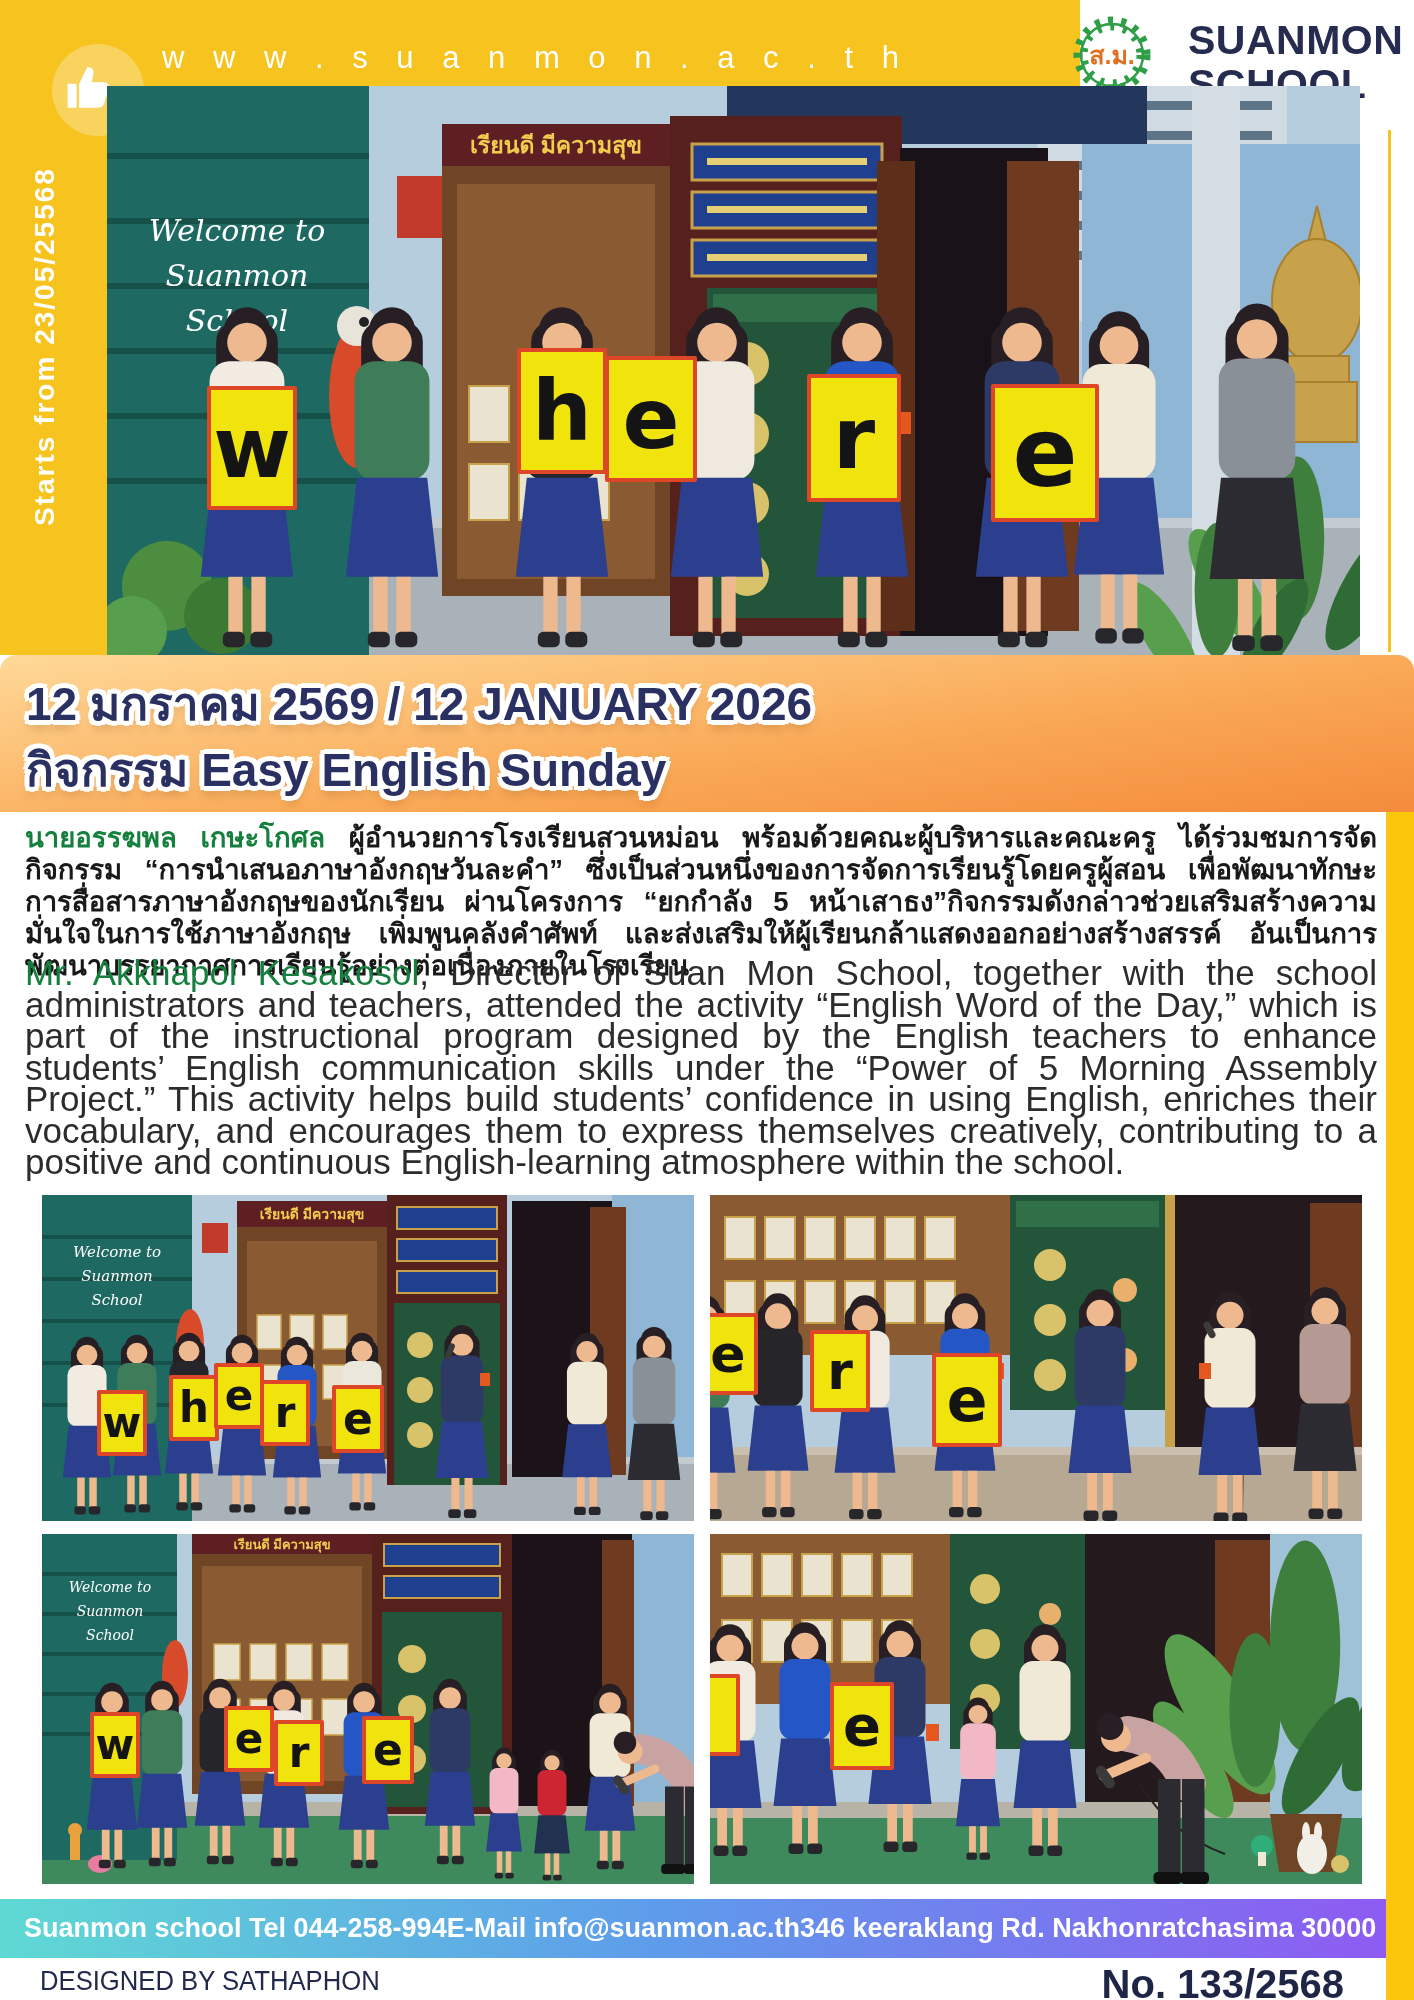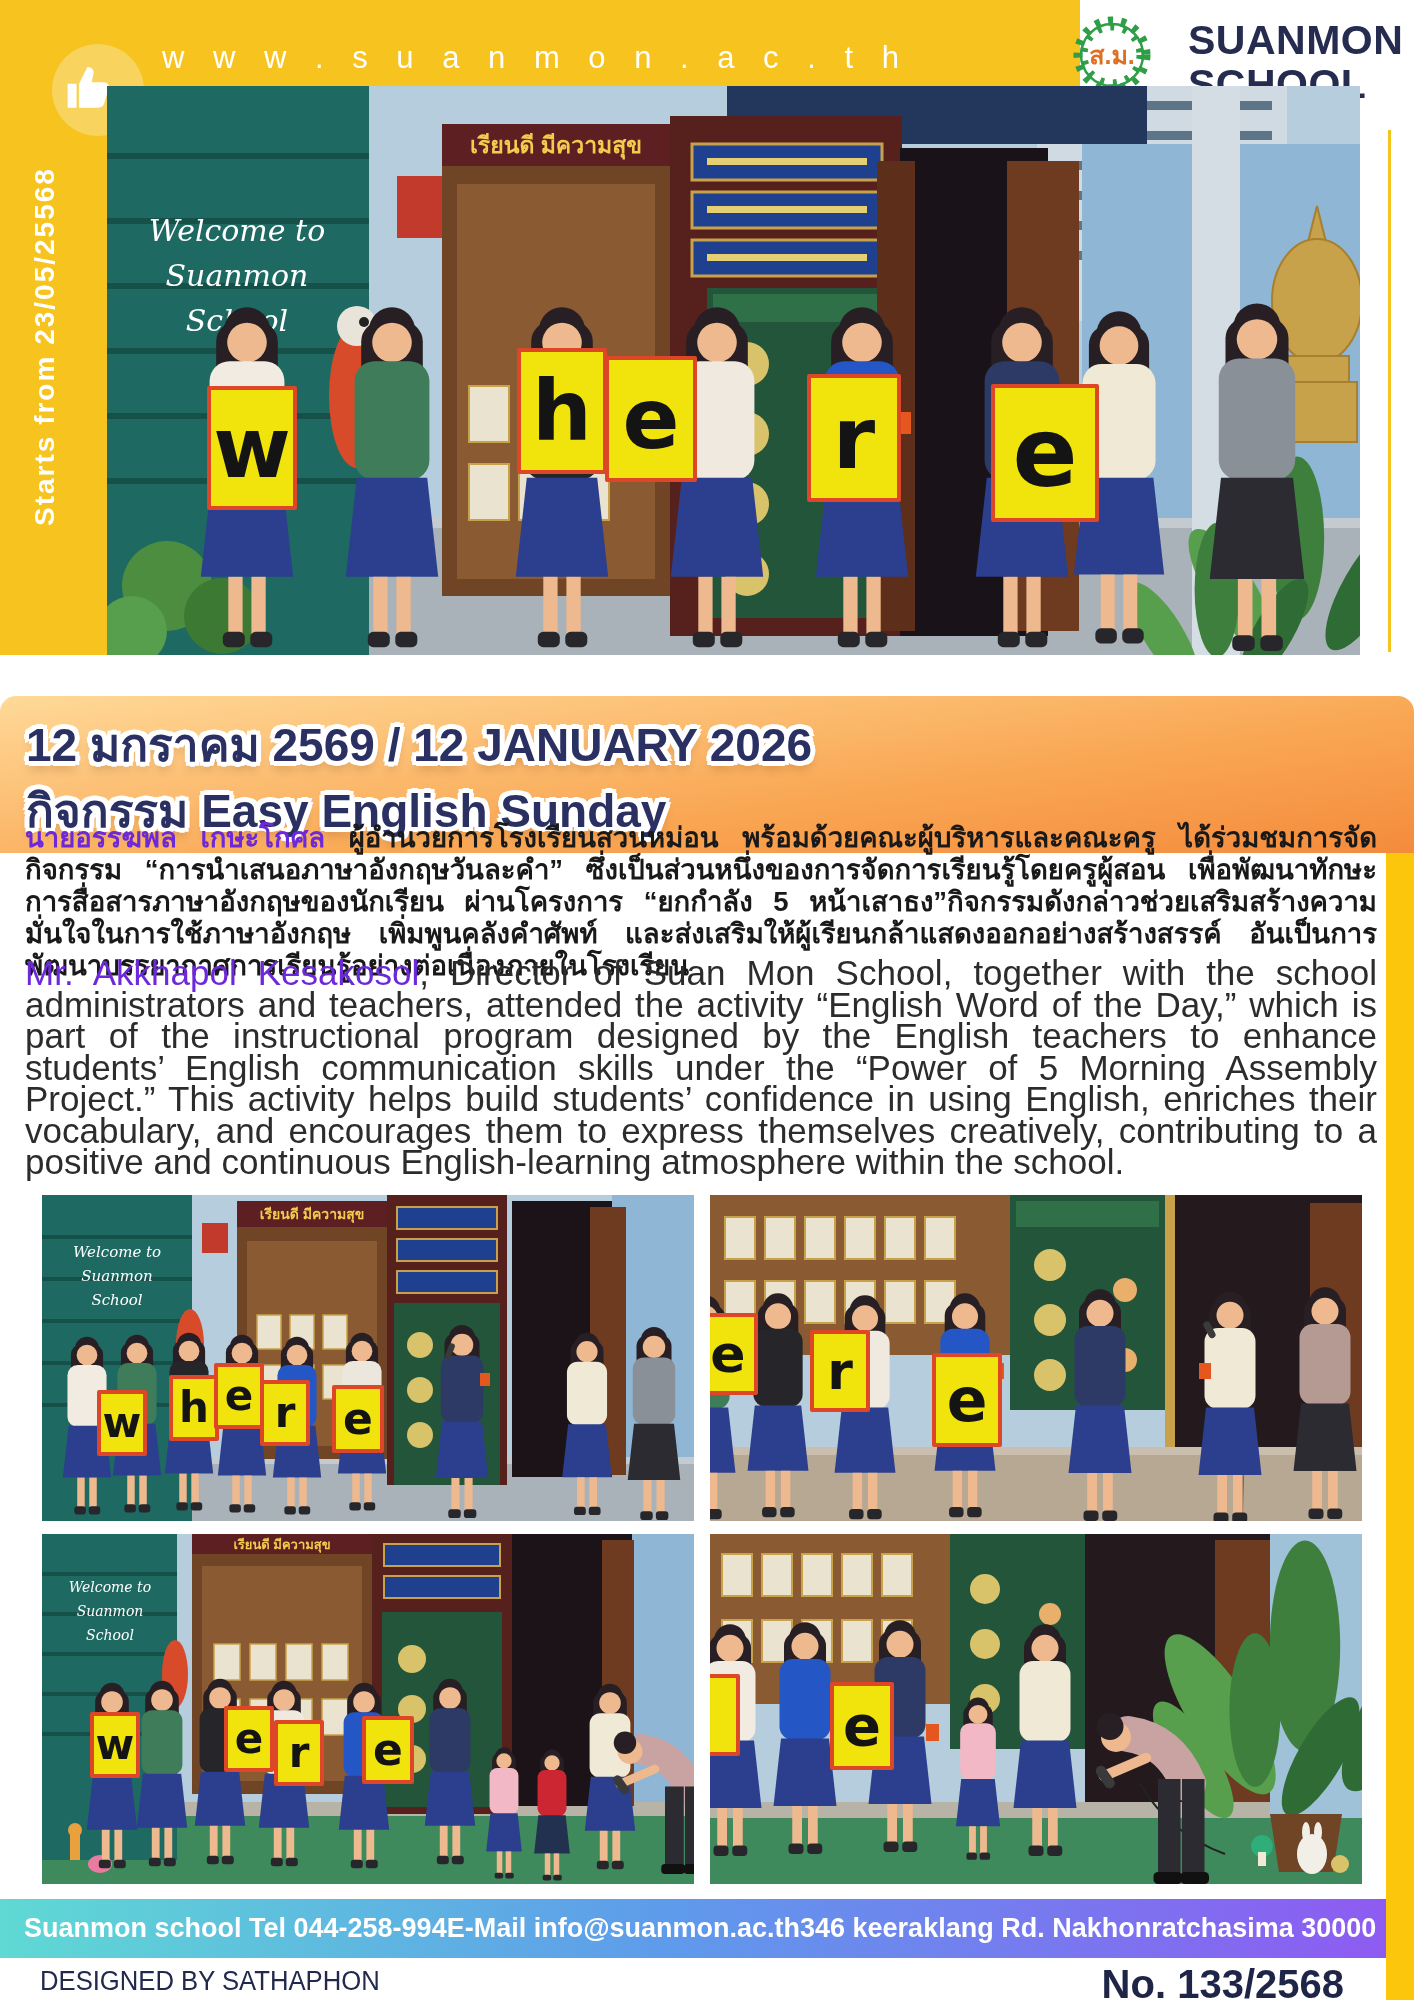--- a/index.html
+++ b/index.html
@@ -29,32 +29,32 @@
   #photo-a{left:42px;top:1195px;width:652px;height:326px;}
   #photo-b{left:710px;top:1195px;width:652px;height:326px;}
   #photo-c{left:42px;top:1534px;width:652px;height:350px;}
   #photo-d{left:710px;top:1534px;width:652px;height:350px;}
   .card{position:absolute;background:#f0e40c;border:4px solid #dd4627;border-radius:2px;
         display:flex;align-items:center;justify-content:center;font-weight:bold;color:#141414;
         font-family:"DejaVu Sans","Liberation Sans",sans-serif;line-height:1;}
   
   .banner{position:absolute;left:0;top:655px;width:1414px;height:157px;
           background:linear-gradient(172deg,#ffd998 0%,#f9a652 62%,#f48b3d 100%);
-          border-radius:16px 16px 0 0;margin-top:41px;}
+          border-radius:16px 16px 0 0;}
   .banner-line{position:absolute;left:26px;color:#2a3061;font-weight:800;white-space:nowrap;
                text-shadow:-4px -4px 0 #fff,4px -4px 0 #fff,-4px 4px 0 #fff,4px 4px 0 #fff,
                            -5px 0 0 #fff,5px 0 0 #fff,0 -5px 0 #fff,0 5px 0 #fff,0 8px 10px rgba(90,40,0,.25);}
   .banner-line1{top:12px;font-size:46px;}
   .banner-line2{top:78px;font-size:46px;}
   
   .para-thai{position:absolute;left:25px;top:822px;width:1352px;margin:0;
              font-size:27.5px;line-height:32px;font-weight:bold;color:#191919;text-align:justify;}
   .para-en{position:absolute;left:25px;top:957px;width:1352px;margin:0;
            font-size:35px;line-height:31.5px;color:#2c2c2c;text-align:justify;}
-  .hl{color:#6d28d9;}
+  .hl{color:#15803d;}
   
   .footer-bar{position:absolute;left:0;top:1899px;width:1386px;height:59px;box-sizing:border-box;
               background:linear-gradient(90deg,#5fd9d4 0%,#5e9beb 48%,#8e5bf2 100%);
               display:flex;align-items:center;justify-content:flex-start;padding:0 24px;
               color:#ffffff;font-weight:bold;font-size:27px;white-space:nowrap;}
   .designer{position:absolute;left:40px;top:1966px;font-size:27px;color:#23294d;
             transform:scaleX(.95);transform-origin:left center;white-space:nowrap;}
   .doc-number{position:absolute;right:70px;top:1962px;font-size:40px;font-weight:800;color:#1e2547;margin-left:20px;}
   .scene-text{font-family:"DejaVu Serif","Liberation Serif",serif;font-style:italic;fill:#ffffff;}
   .sign-text{font-family:"Liberation Sans",sans-serif;fill:#f3cc4e;font-weight:bold;}

